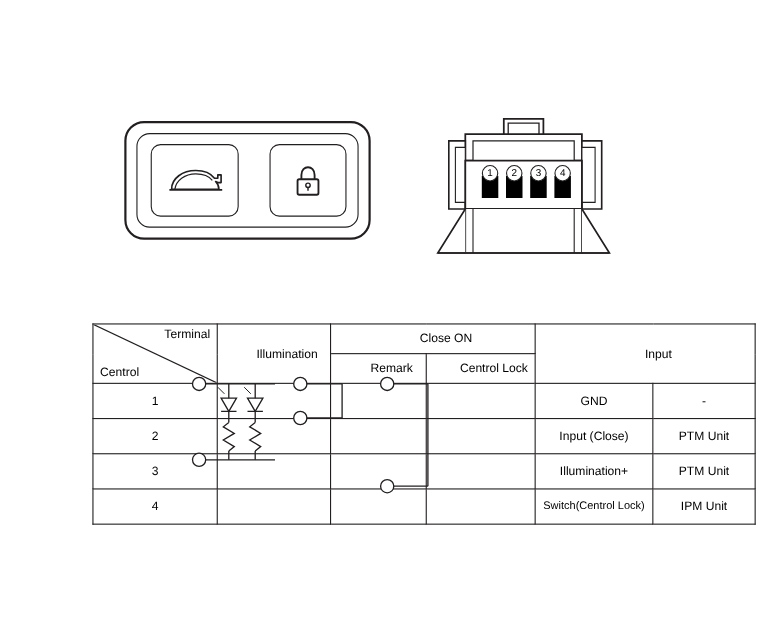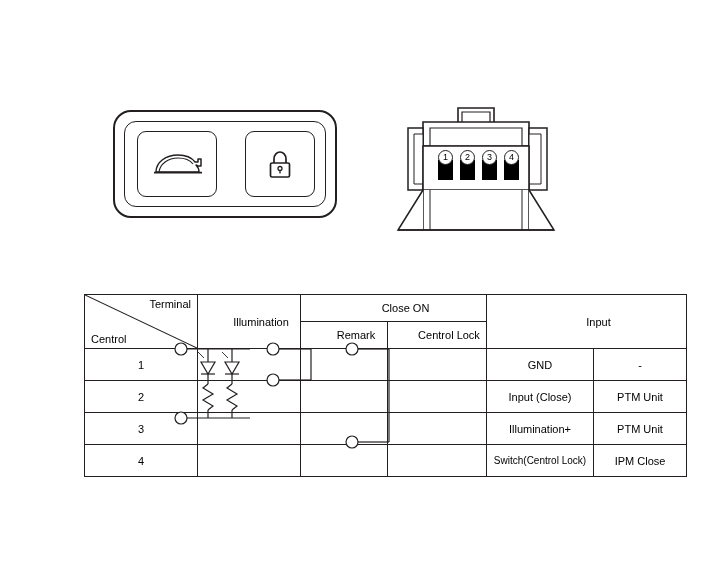--- a/index.html
+++ b/index.html
@@ -237,21 +237,21 @@
       <td></td>
       <td>Illumination+</td>
       <td>PTM Unit</td>
     </tr>
     <tr class="body-row">
       <td>4</td>
       <td></td>
       <td></td>
       <td></td>
       <td style="font-size:10px">Switch(Centrol Lock)</td>
-      <td>IPM Close</td>
+      <td>IPM Unit</td>
     </tr>
   </tbody>
     </table>
 
   <svg class="circuit" viewBox="0 0 502 172">
 
     <circle cx="97" cy="55" r="6" fill="#fff" stroke="#231f20" stroke-width="1.2"></circle>
     <line x1="103" y1="55" x2="166" y2="55" stroke="#231f20" stroke-width="1.2"></line>
     <line x1="124" y1="55" x2="124" y2="68" stroke="#231f20" stroke-width="1.2"></line>
     <line x1="148" y1="55" x2="148" y2="68" stroke="#231f20" stroke-width="1.2"></line>

